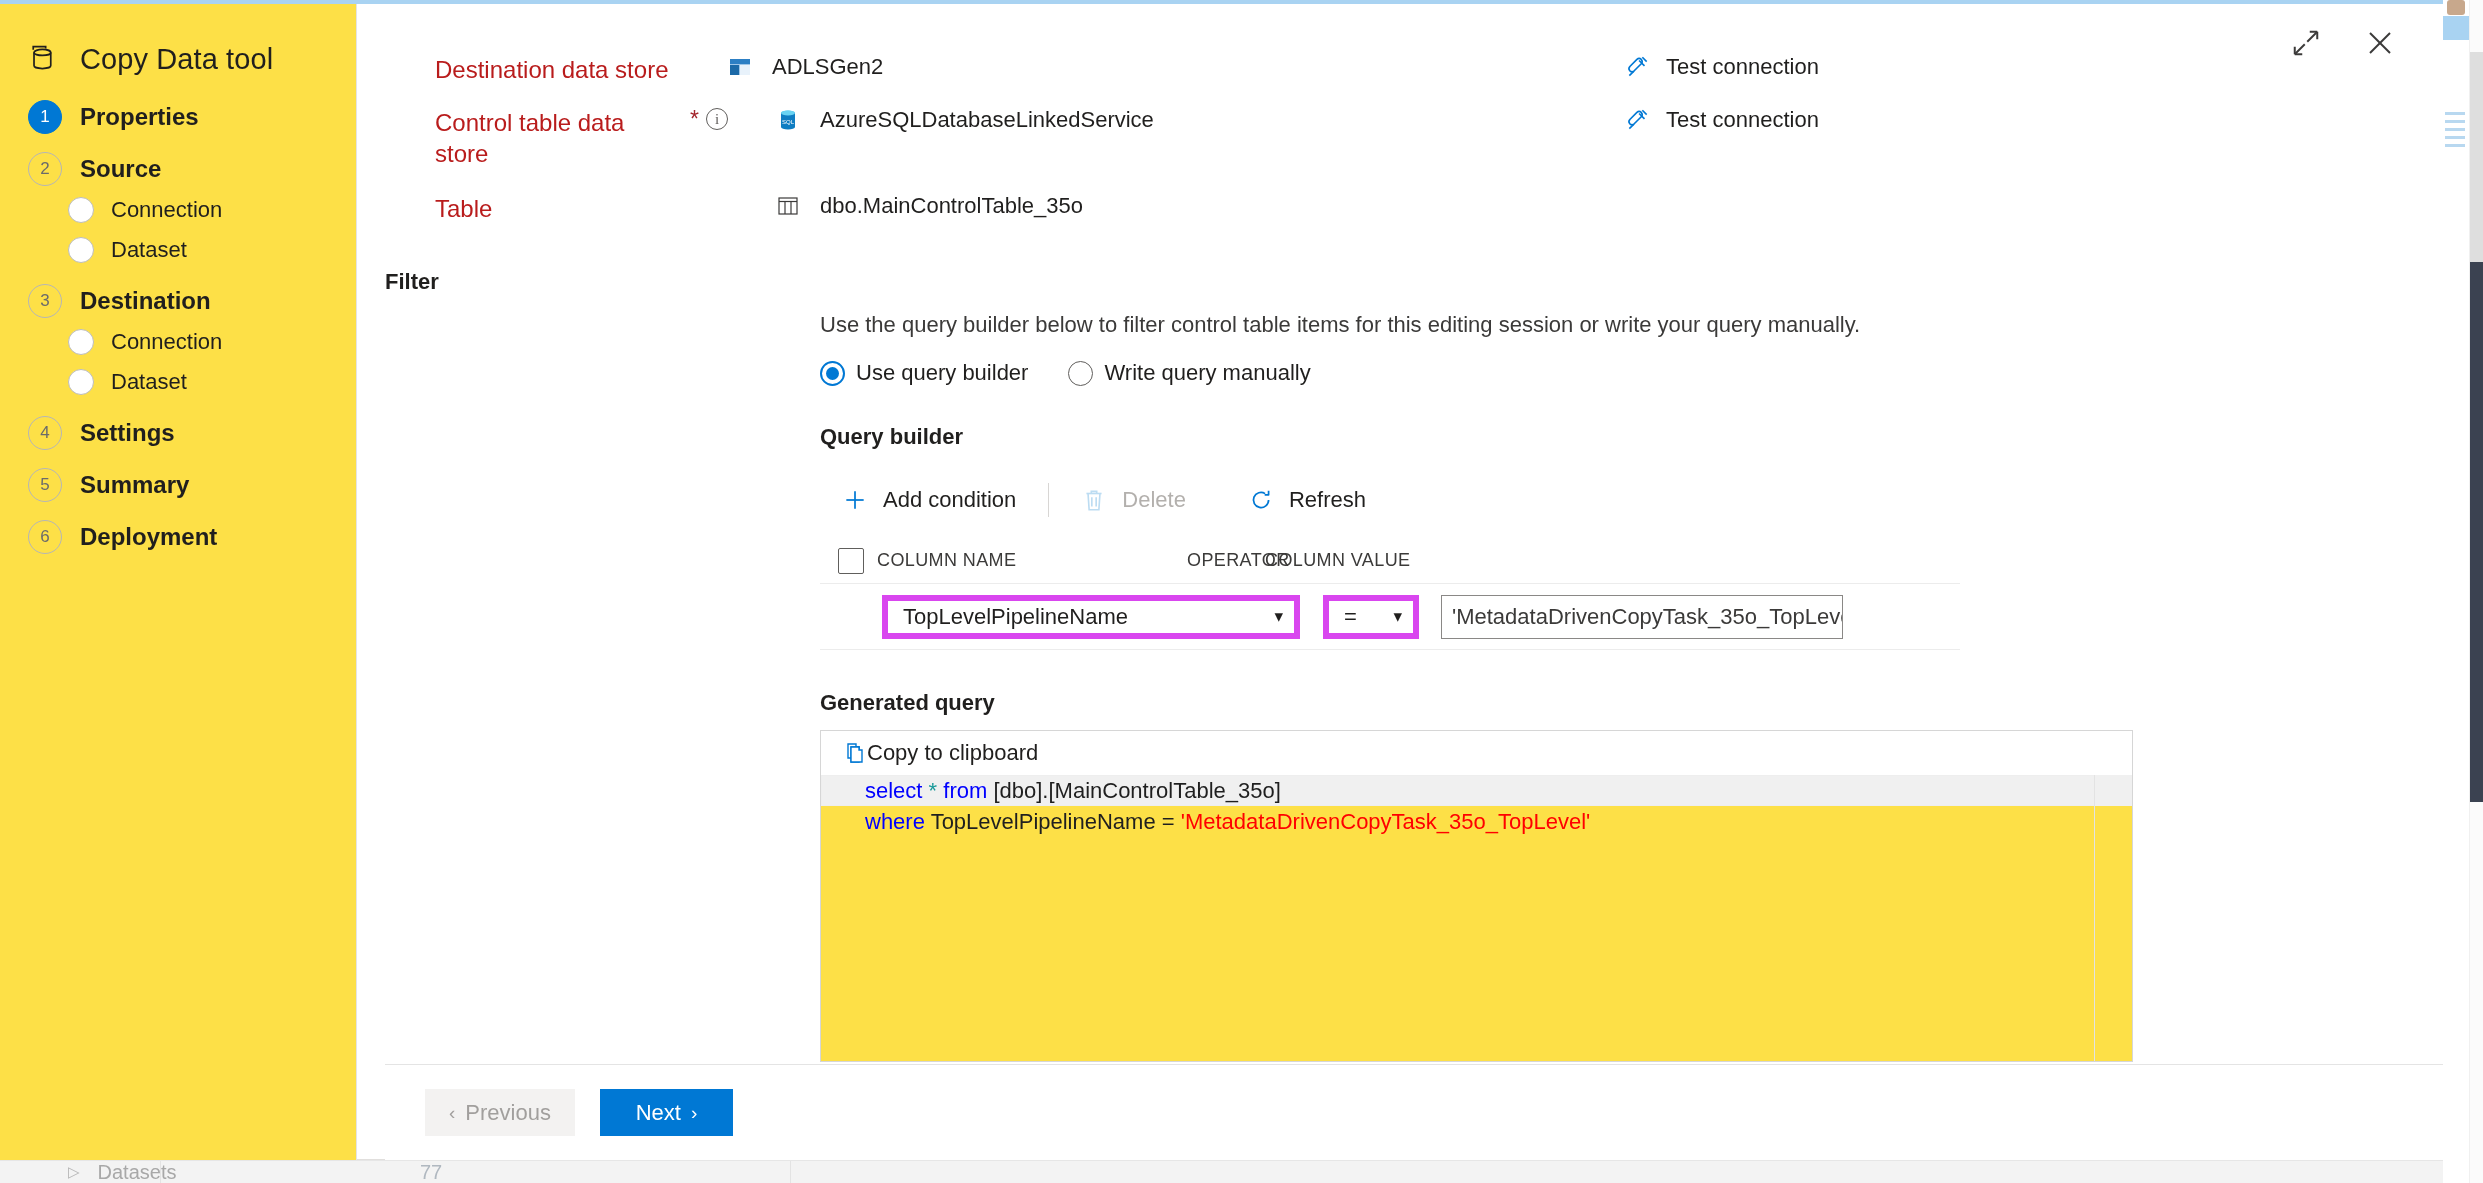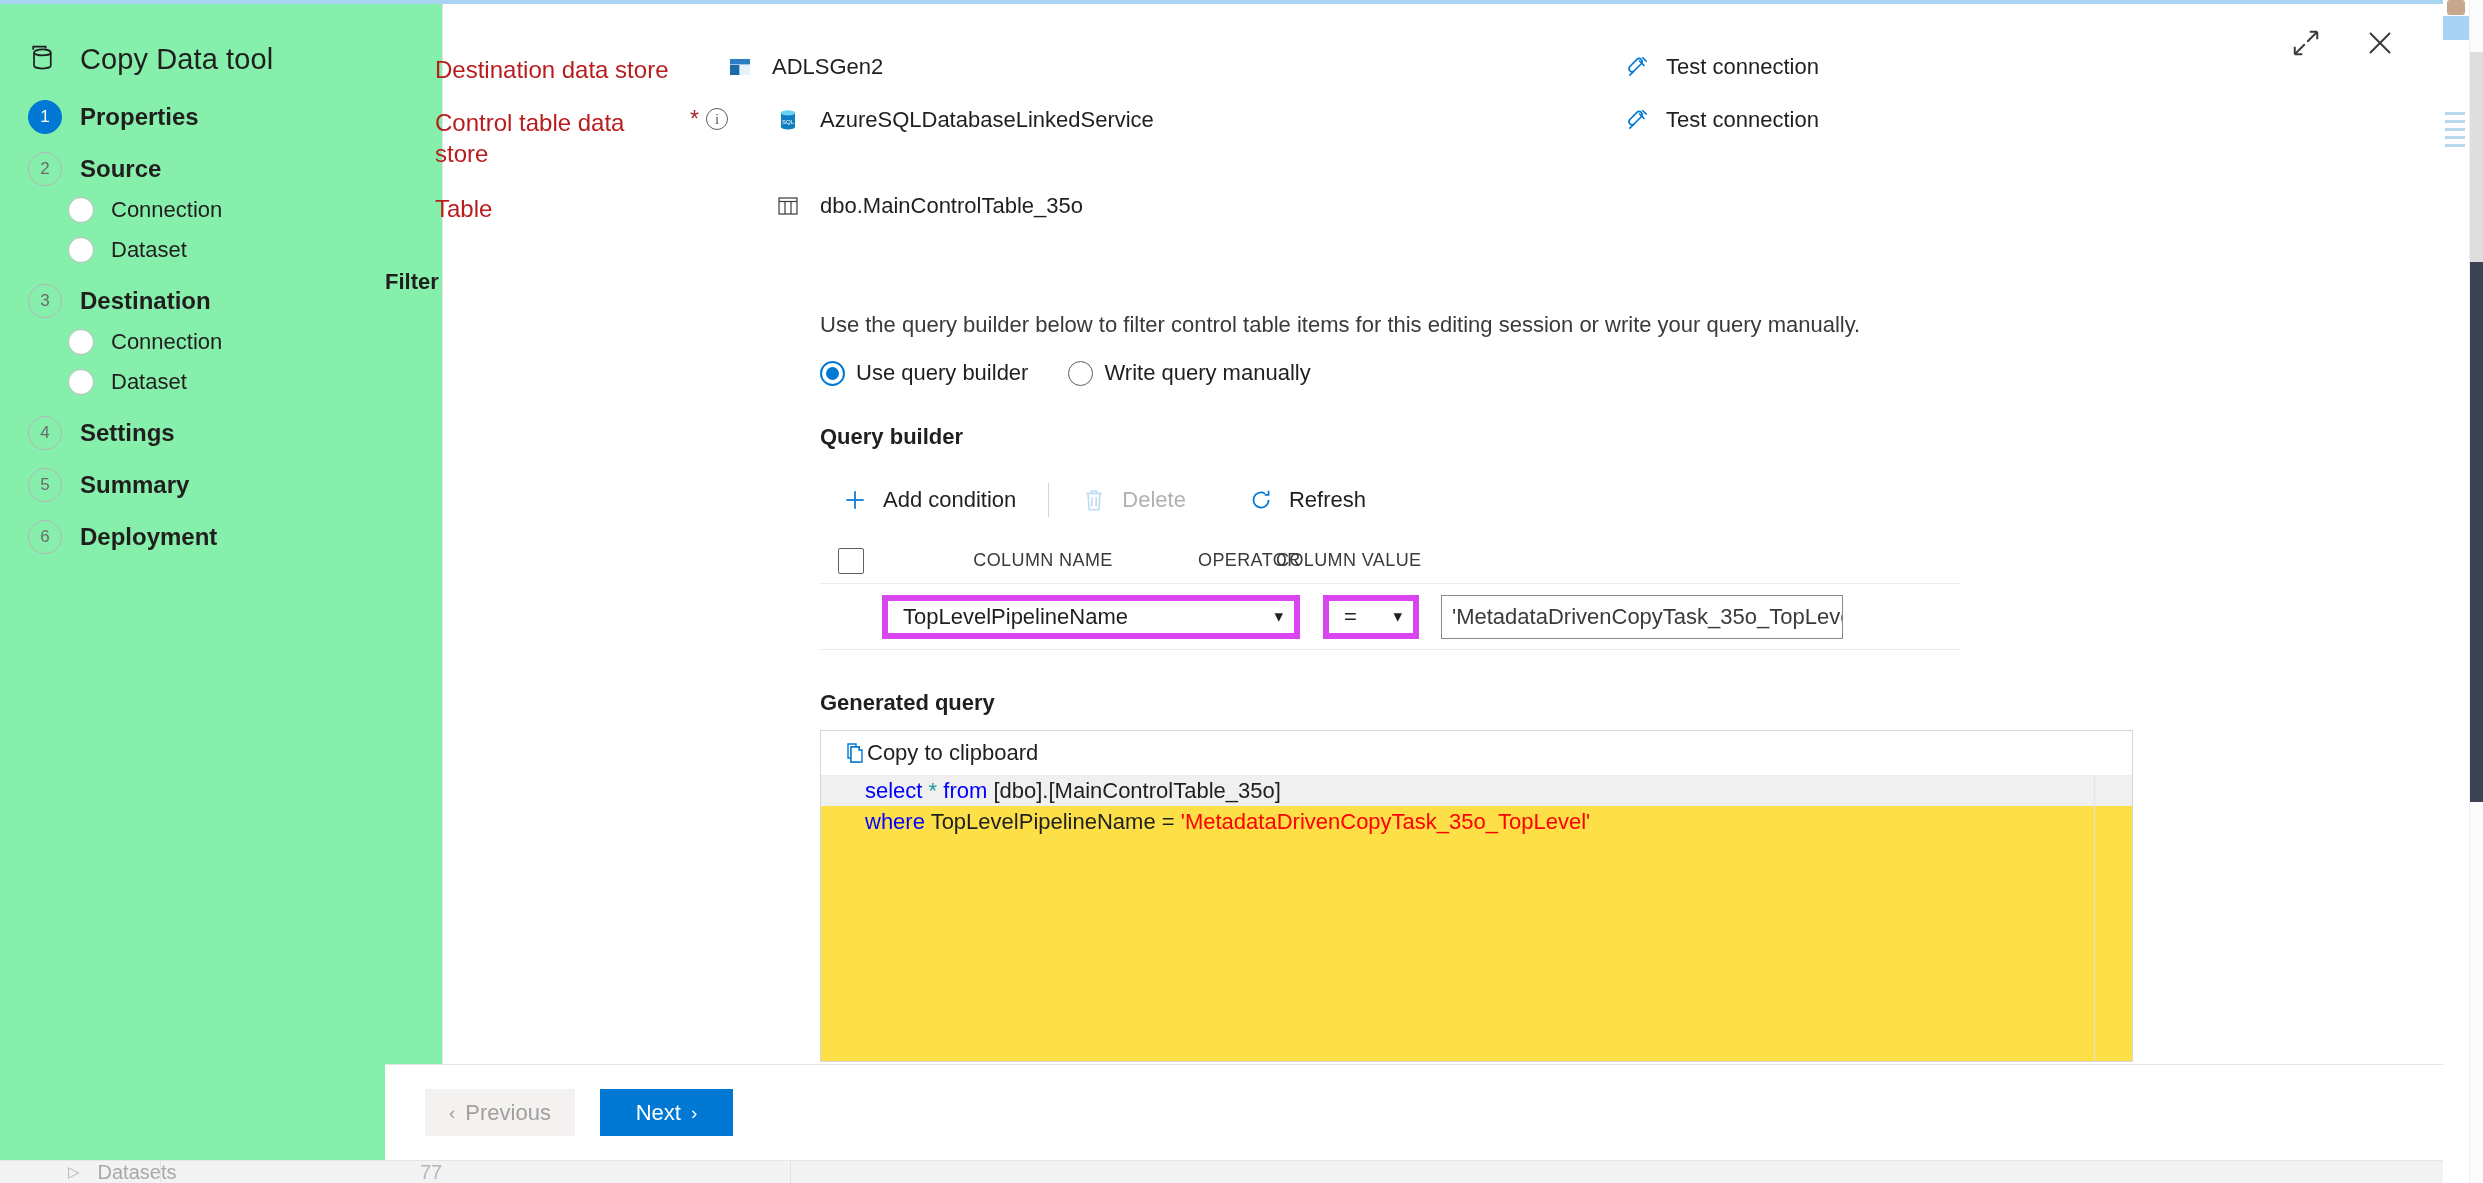--- a/index.html
+++ b/index.html
@@ -81,22 +81,22 @@
   #modal {
     position: absolute; left: 0; top: 4px;
     width: 2443px; height: 1156px;
     background: #ffffff;
     border-bottom: 1px solid #e1dfdd;
   }
 
   
   #rail {
     position: absolute; left: 0; top: 0;
-    width: 443px; height: 1156px;
-    background: #86efac;
+    width: 357px; height: 1156px;
+    background: #fde047;
     border-right: 1px solid #e4e4e4;
     text-align: right;
   }
   #rail-title {
     display: flex; align-items: center;
     margin: 38px 0 0 28px;
   }
   #rail-title .glyph { width: 34px; height: 34px; margin-right: 18px; }
   #rail-title .txt { font-size: 29px; font-weight: 400; color: #201f1e; letter-spacing: .1px; }
 
@@ -235,21 +235,21 @@
     border-bottom: 1px solid #ececec;
   }
   #qb-head .chk {
     width: 26px; height: 26px; border: 1.5px solid #605e5c;
     background: #fff; border-radius: 2px; margin-left: 18px; flex: none;
     cursor: pointer;
   }
   #qb-head .hc {
     font-size: 18px; letter-spacing: .4px; color: #3b3a39; font-weight: 400;
   }
-  #qb-head .hc-name { margin-left: 24px; width: 310px; text-align: center; }
+  #qb-head .hc-name { margin-left: 13px; width: 310px; }
   #qb-head .hc-op { width: 78px; }
   #qb-head .hc-val { }
 
   #qb-row {
     display: flex; align-items: center; height: 66px;
     border-bottom: 1px solid #ececec; padding-left: 62px;
   }
   .sel-box {
     height: 44px; border: 6px solid #d946ef; background: #fff;
     display: flex; align-items: center; justify-content: space-between;

